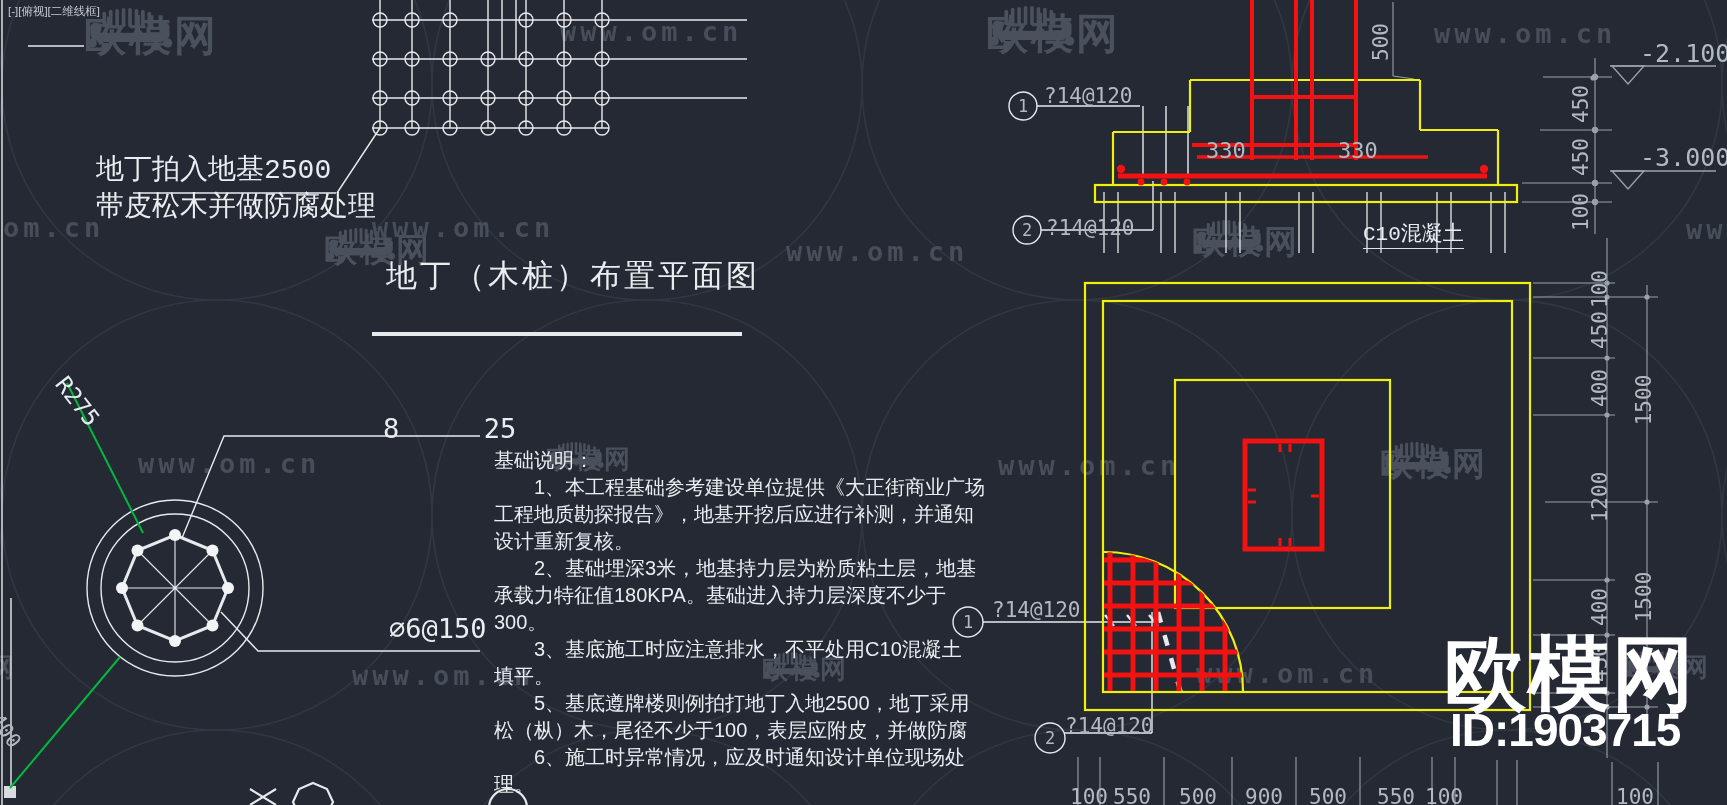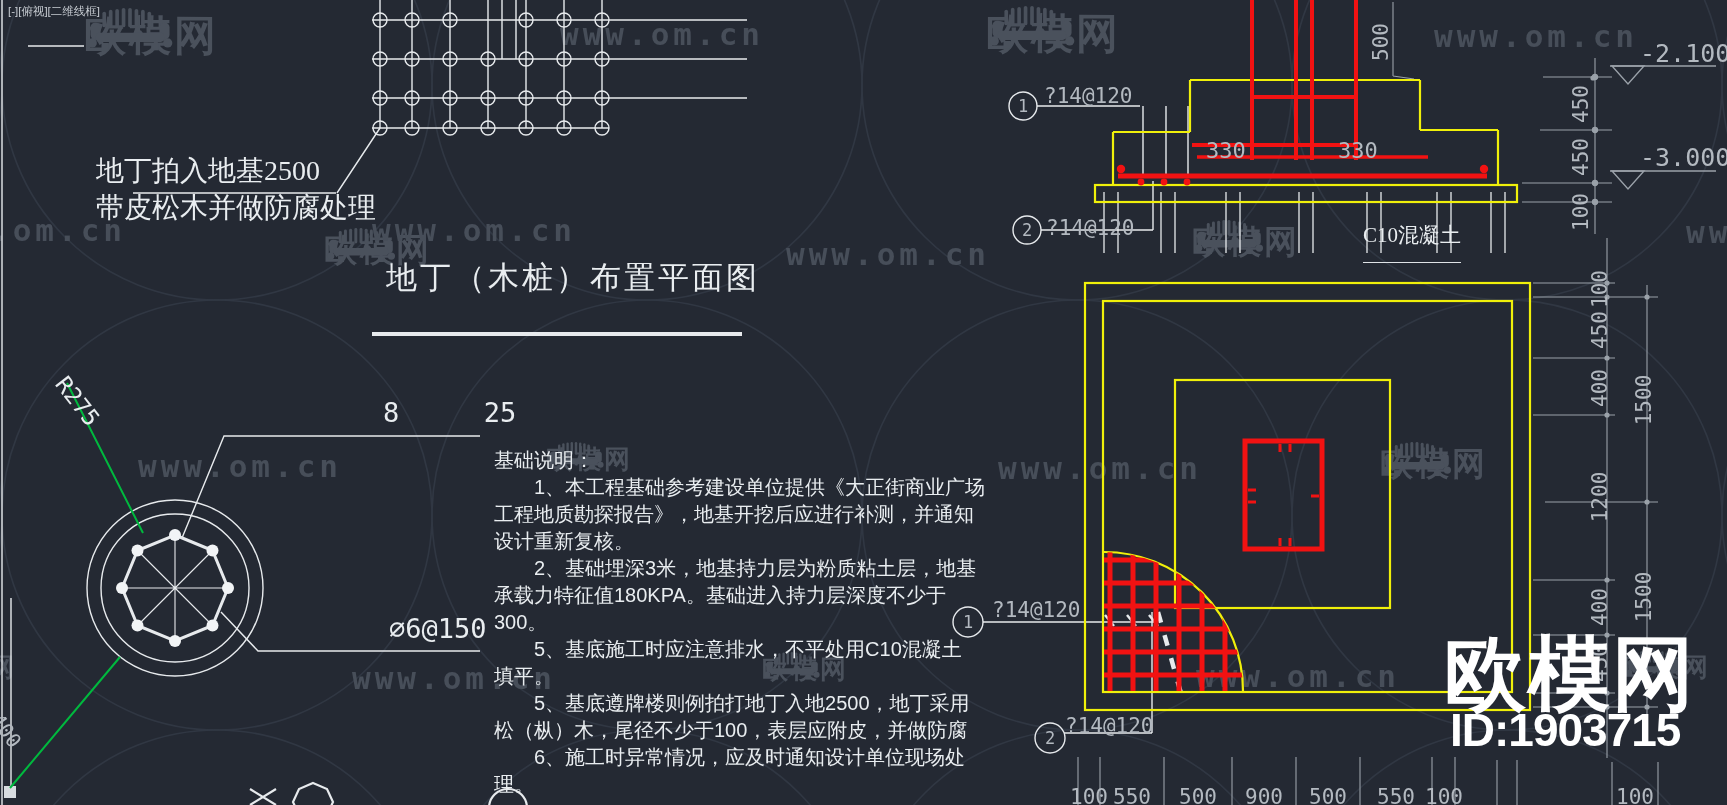--- a/index.html
+++ b/index.html
@@ -1,34 +1,34 @@
 <!DOCTYPE html>
 <html><head>
 <meta charset="utf-8">
 <style>
   html,body{margin:0;padding:0;background:#11151c;}
   .stage{position:relative;width:1727px;height:805px;overflow:hidden;background:#242933;
          font-family:"Liberation Sans",sans-serif;}
   svg{position:absolute;left:0;top:0;}
   .t{position:absolute;white-space:pre;color:#e9edf0;line-height:1.05;}
   .mono{font-family:"DejaVu Sans Mono",monospace;color:#b3b9c0;}
-  .cjk{font-family:Liberation Serif, serif;}
+  .cjk{font-family:Liberation Mono, monospace;}
   .ctr{transform:translate(-50%,-50%);}
   .rot90{transform:translate(-50%,-50%) rotate(-90deg);}
   .wm{position:absolute;display:flex;align-items:center;gap:10px;color:#4a515c;}
   .wm .wtxt{font-weight:bold;letter-spacing:3px;}
   .wm.s-lg .wtxt{font-size:42px;}
   .wm.s-md .wtxt{font-size:33px;}
   .wm.s-sm .wtxt{font-size:26px;}
-  .url{position:absolute;color:#474e59;font-size:31px;font-weight:bold;letter-spacing:4px;
+  .url{position:absolute;color:#474e59;font-size:27px;font-weight:bold;letter-spacing:4px;
        font-family:"DejaVu Sans Mono",monospace;}
   .notes{position:absolute;left:494px;top:447px;width:505px;font-size:20px;line-height:27px;color:#e9edf0;}
   .brand-logo{position:absolute;left:1444px;top:620px;font-size:82px;font-weight:bold;color:#ffffff;letter-spacing:2px;}
   .brand-id{position:absolute;left:1450px;top:703px;font-size:46px;font-weight:bold;color:#ffffff;letter-spacing:-1px;}
-  .u-line{border-bottom:1.5px solid #dfe3e6;padding-bottom:16px;}
+  .u-line{border-bottom:1.5px solid #dfe3e6;padding-bottom:2px;}
 </style>
 </head>
 <body>
 
 <div class="stage">
 
   <svg width="1727" height="805">
     <defs>
       <symbol id="sofa" viewBox="0 0 100 50">
         <g fill="currentColor">
@@ -305,32 +305,32 @@
   </svg>
 
   <div class="t" style="left:8px;top:5px;font-size:11.5px;color:#c6cbd1;">[-][俯视][二维线框]</div>
 
   <div class="t cjk" style="left:96px;top:156px;font-size:28px;">地丁拍入地基2500</div>
   <div class="t cjk" style="left:96px;top:193px;font-size:28px;">带皮松木并做防腐处理</div>
 
   <div class="t cjk" style="left:386px;top:262px;font-size:31px;letter-spacing:3px;">地丁（木桩）布置平面图</div>
 
   <div class="t mono" style="left:70px;top:372px;font-size:23px;color:#e9edf0;transform-origin:left top;transform:rotate(52deg);">R275</div>
-  <div class="t mono" style="left:383px;top:399px;font-size:27px;color:#e9edf0;word-spacing:26px;">8  25</div>
+  <div class="t mono" style="left:383px;top:415px;font-size:27px;color:#e9edf0;word-spacing:26px;">8  25</div>
   <div class="t mono" style="left:377px;top:615px;font-size:27px;color:#e9edf0;margin-left:12px;">∅6@150</div>
   <div class="t mono" style="left:4px;top:710px;font-size:20px;transform-origin:left top;transform:rotate(55deg);">400</div>
 
   <div class="notes">
     <div>基础说明：</div>
     <div>　　1、本工程基础参考建设单位提供《大正街商业广场</div>
     <div>工程地质勘探报告》，地基开挖后应进行补测，并通知</div>
     <div>设计重新复核。</div>
     <div>　　2、基础埋深3米，地基持力层为粉质粘土层，地基</div>
     <div>承载力特征值180KPA。基础进入持力层深度不少于300。</div>
-    <div>　　5、基底施工时应注意排水，不平处用C10混凝土</div>
+    <div>　　3、基底施工时应注意排水，不平处用C10混凝土</div>
     <div>填平。</div>
     <div>　　5、基底遵牌楼则例拍打地丁入地2500，地丁采用</div>
     <div>松（枞）木，尾径不少于100，表层应附皮，并做防腐</div>
     <div>　　6、施工时异常情况，应及时通知设计单位现场处理。</div>
   </div>
 
   <div class="t mono ctr" style="left:1023px;top:107px;font-size:17px;">1</div>
   <div class="t mono" style="left:1044px;top:85px;font-size:21px;">?14@120</div>
   <div class="t mono ctr" style="left:1027px;top:231px;font-size:17px;">2</div>
   <div class="t mono" style="left:1046px;top:217px;font-size:21px;">?14@120</div>

